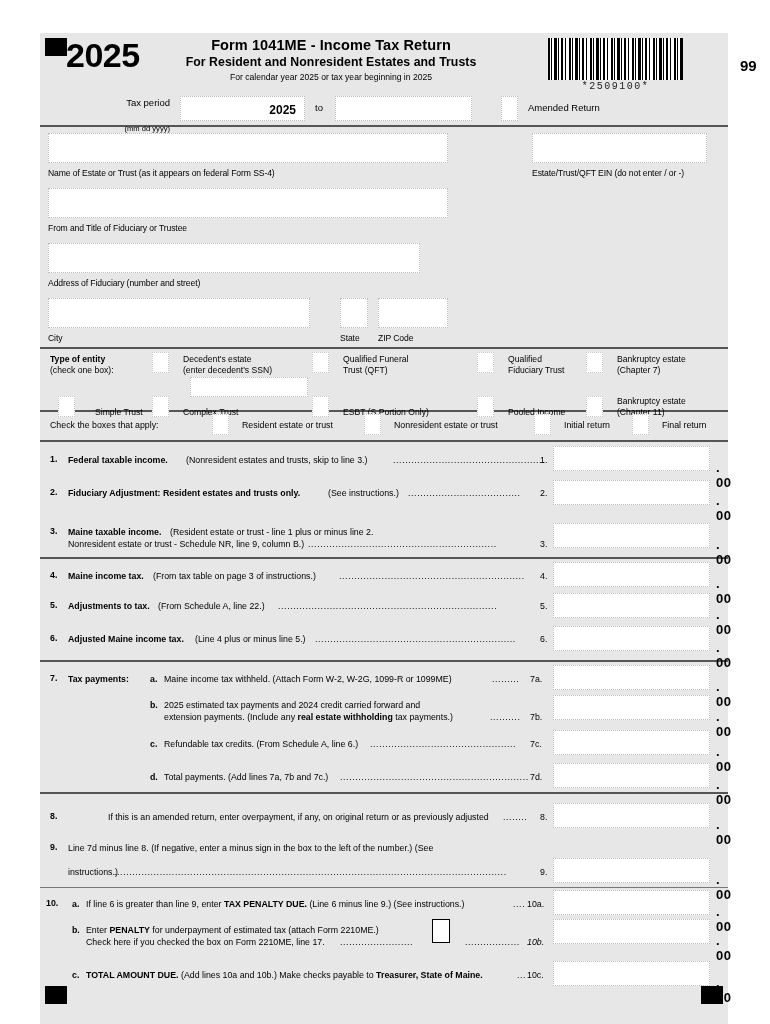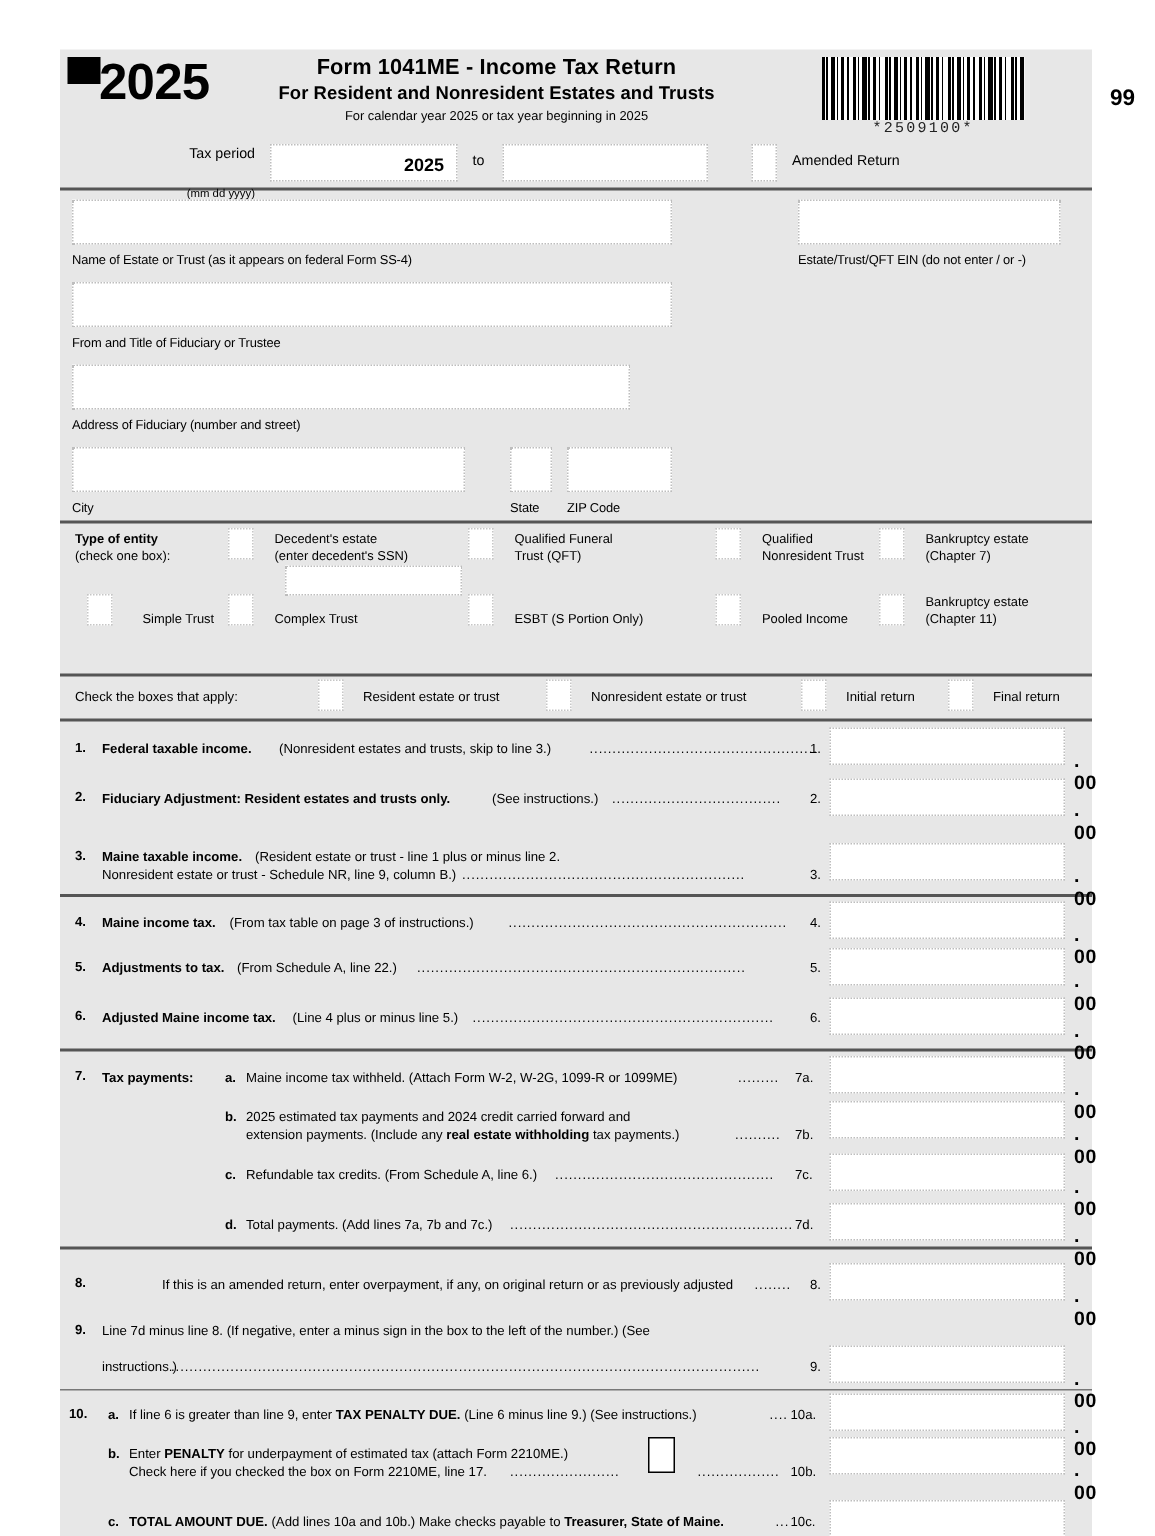--- a/index.html
+++ b/index.html
@@ -136,21 +136,21 @@
   .tp-f2 { position: absolute; left: 295px; top: 1px; width: 137px; height: 25px; }
   .amend-box { position: absolute; left: 461px; top: 1px; width: 17px; height: 25px; }
   .amend-lbl { position: absolute; left: 488px; top: 7px; font-size: 9.5px; }
 
   
   .names { position: relative; height: 174px; }
   .names .fld { position: absolute; }
   .names .lbl { position: absolute; font-size: 8.6px; }
 
   
-  .entity { position: relative; height: 100px; }
+  .entity { position: relative; height: 61px; }
   .entity .cbx { position: absolute; }
   .entity .t { position: absolute; font-size: 8.6px; line-height: 11px; }
   .ssnfld { position: absolute; left: 150px; top: 28px; width: 118px; height: 20px; }
 
   
   .applyrow { position: relative; height: 28px; }
   .applyrow .cbx { position: absolute; top: 2px; }
   .applyrow .t { position: absolute; top: 8px; font-size: 8.8px; }
 
   
@@ -255,21 +255,21 @@
     <div class="t" style="left:143px; top:5px;">Decedent's estate</div>
     <div class="t" style="left:143px; top:16px;">(enter decedent's SSN)</div>
     <div class="fld ssnfld"></div>
 
     <div class="cbx" style="left:272px; top:3px;"></div>
     <div class="t" style="left:303px; top:5px;">Qualified Funeral</div>
     <div class="t" style="left:303px; top:16px;">Trust (QFT)</div>
 
     <div class="cbx" style="left:437px; top:3px;"></div>
     <div class="t" style="left:468px; top:5px;">Qualified</div>
-    <div class="t" style="left:468px; top:16px;">Nonresident Trust</div>
+    <div class="t" style="left:468px; top:16px;">Fiduciary Trust</div>
 
     <div class="cbx" style="left:546px; top:3px;"></div>
     <div class="t" style="left:577px; top:5px;">Bankruptcy estate</div>
     <div class="t" style="left:577px; top:16px;">(Chapter 7)</div>
 
     <div class="cbx" style="left:18px; top:47px;"></div>
     <div class="t" style="left:55px; top:58px;">Simple Trust</div>
 
     <div class="cbx" style="left:112px; top:47px;"></div>
     <div class="t" style="left:143px; top:58px;">Complex Trust</div>
@@ -440,21 +440,21 @@
       <div class="cents" style="top:16px;">. 00</div>
 
       <div class="ltxt b" style="left:32px; top:36px;">b.</div>
       <div class="ltxt" style="left:46px; top:36px;">
         <span>Enter </span><span class="b">PENALTY</span><span> for underpayment of estimated tax (attach Form 2210ME.)</span>
       </div>
       <div class="ltxt" style="left:46px; top:48px;">Check here if you checked the box on Form 2210ME, line 17.</div>
       <div class="ltxt dots" style="left:300px; top:48px;">........................</div>
       <div class="pen-box" style="left:392px; top:31px;"></div>
       <div class="ltxt dots" style="left:425px; top:48px;">..................</div>
-      <div class="ltxt" style="left:487px; top:48px;">10b.</div>
+      <div class="ltxt" style="left:487px; top:48px;font-style:italic;">10b.</div>
       <div class="fld amt" style="top:31px;"></div>
       <div class="cents" style="top:45px;">. 00</div>
 
       <div class="ltxt b" style="left:32px; top:81px;">c.</div>
       <div class="ltxt" style="left:46px; top:81px;">
         <span class="b">TOTAL AMOUNT DUE.</span><span> (Add lines 10a and 10b.) Make checks payable to </span><span class="b">Treasurer, State of Maine.</span>
       </div>
       <div class="ltxt dots" style="left:477px; top:81px;">...</div>
       <div class="ltxt" style="left:487px; top:81px;">10c.</div>
       <div class="fld amt" style="top:73px;"></div>

